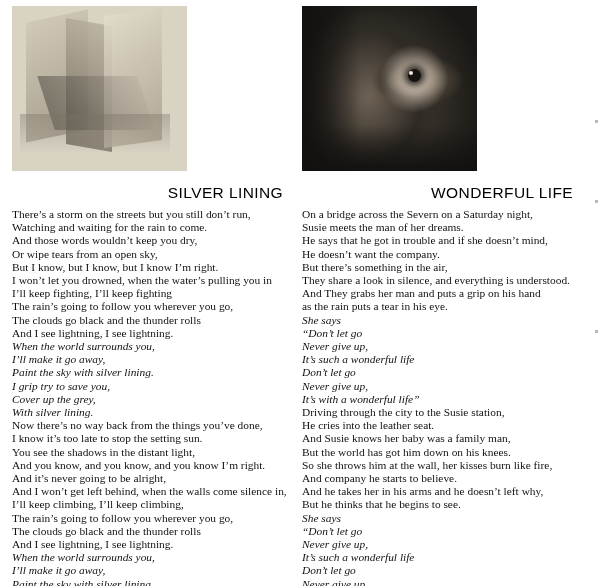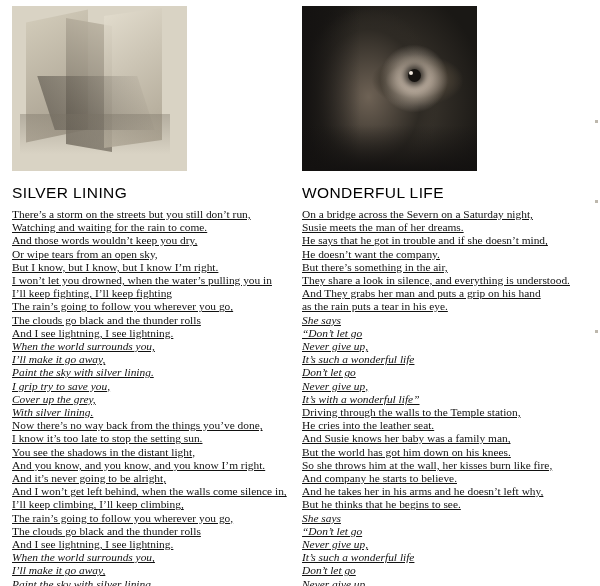--- a/index.html
+++ b/index.html
@@ -106,31 +106,31 @@
     background: linear-gradient(0deg, #131110 0%, rgba(19,17,16,0) 100%);
   }
 
   .song-title {
     font-family: "Liberation Sans", sans-serif;
     font-size: 15.5px;
     letter-spacing: 0.4px;
     margin: 13px 0 6px 4px;
     font-weight: 400;
     color: #000;
+    text-align: right;
   }
   .lyrics {
     margin: 0 0 0 4px;
     padding: 0;
     list-style: none;
     font-size: 11.4px;
     line-height: 13.2px;
   }
   .lyrics li {
     white-space: nowrap;
-    text-decoration: underline;
   }
   .lyrics li.it {
     font-style: italic;
   }
   .edge-mark {
     position: absolute;
     right: 2px;
     width: 3px;
     height: 3px;
     background: #bdb8ad;
@@ -201,21 +201,21 @@
         <li>They share a look in silence, and everything is understood.</li>
         <li>And They grabs her man and puts a grip on his hand</li>
         <li>as the rain puts a tear in his eye.</li>
         <li class="it">She says</li>
         <li class="it">“Don’t let go</li>
         <li class="it">Never give up,</li>
         <li class="it">It’s such a wonderful life</li>
         <li class="it">Don’t let go</li>
         <li class="it">Never give up,</li>
         <li class="it">It’s with a wonderful life”</li>
-        <li>Driving through the walls to the Temple station,</li>
+        <li>Driving through the city to the Susie station,</li>
         <li>He cries into the leather seat.</li>
         <li>And Susie knows her baby was a family man,</li>
         <li>But the world has got him down on his knees.</li>
         <li>So she throws him at the wall, her kisses burn like fire,</li>
         <li>And company he starts to believe.</li>
         <li>And he takes her in his arms and he doesn’t left why,</li>
         <li>But he thinks that he begins to see.</li>
         <li class="it">She says</li>
         <li class="it">“Don’t let go</li>
         <li class="it">Never give up,</li>

